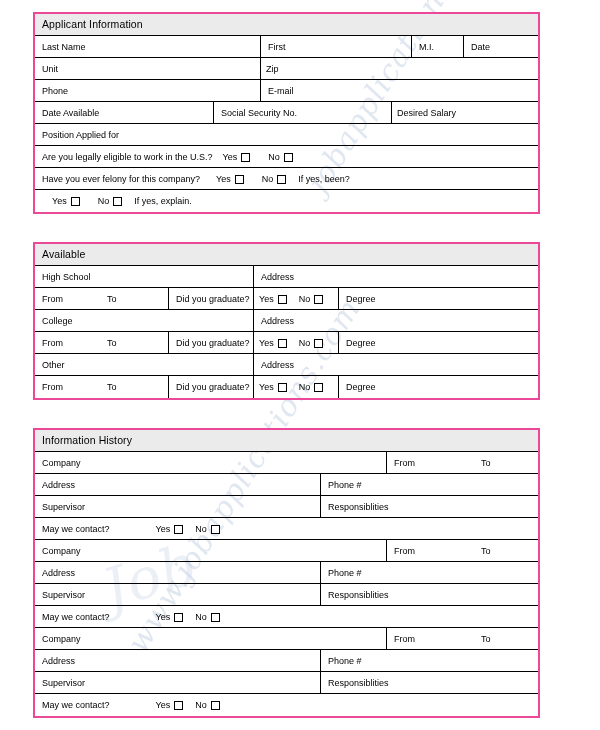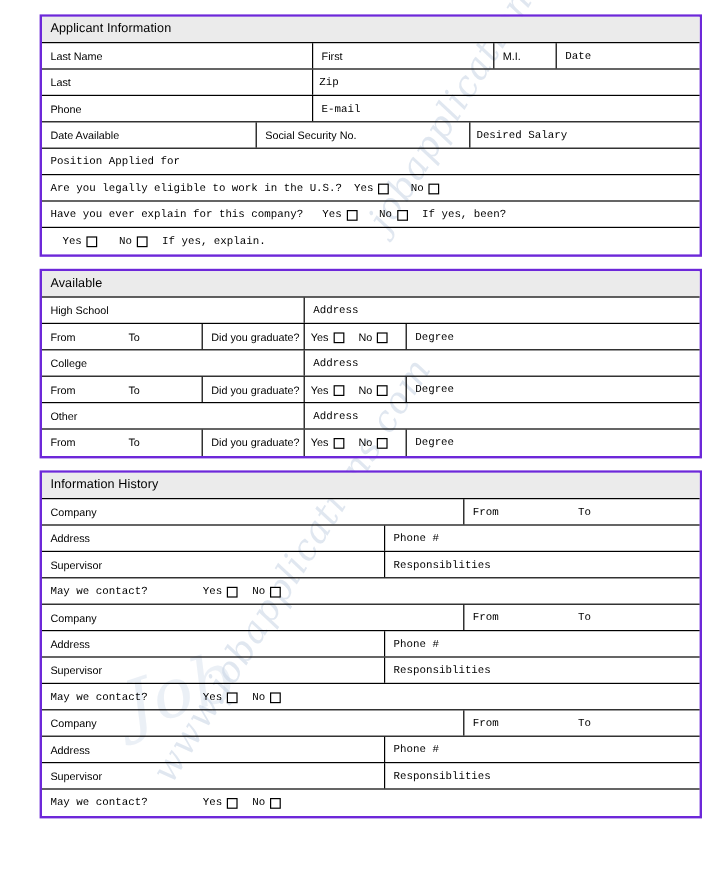--- a/index.html
+++ b/index.html
@@ -55,25 +55,25 @@
 
   
   #form-root {
     position: relative;
     z-index: 2;
     padding: 12px 28px 0 33px;
     box-sizing: border-box;
     width: 600px;
   }
   .section {
-    border: 2px solid #6d28d9;
+    border: 2px solid #ec4899;
     box-sizing: border-box;
-    width: 552px;
+    width: 507px;
     background: transparent;
-    margin-bottom: 10px;
+    margin-bottom: 28px;
   }
   .section-title {
     background: #ebebeb;
     border-bottom: 1.5px solid #000;
     font-size: 10.5px;
     padding: 4px 6px 4px 7px;
     line-height: 13px;
     letter-spacing: .1px;
   }
   .row {
@@ -90,21 +90,21 @@
     padding: 4px 4px 3px 7px;
     font-size: 9px;
     line-height: 13px;
     display: flex;
     align-items: center;
     white-space: nowrap;
     overflow: hidden;
   }
   .cell:last-child { border-right: none; }
   .cell.bottom { align-items: flex-end; padding-bottom: 3px; }
-  .grow { flex: 1 1 auto; font-family: Liberation Mono, monospace; }
+  .grow { flex: 1 1 auto; }
 
   
   .cb {
     display: inline-block;
     width: 7px;
     height: 7px;
     border: 1.2px solid #000;
     background: #fff;
     margin: 0 2px 0 4px;
     vertical-align: middle;
@@ -141,21 +141,21 @@
 
     <div class="row">
       <div class="cell" style="width:226px">Last Name</div>
       <div class="cell" style="width:151px">First</div>
       <div class="cell" style="width:52px">M.I.</div>
       <div class="cell grow">Date</div>
     </div>
 
 
     <div class="row">
-      <div class="cell" style="width:226px">Last</div>
+      <div class="cell" style="width:226px">Unit</div>
       <div class="cell grow" style="padding-left:5px">Zip</div>
     </div>
 
     <div class="row">
       <div class="cell" style="width:226px">Phone</div>
       <div class="cell grow">E-mail</div>
     </div>
 
     <div class="row">
       <div class="cell" style="width:179px">Date Available</div>
@@ -178,21 +178,21 @@
         <span class="gap-md"></span>
         <span class="opt">
           <span class="lbl">No</span>
           <span class="cb"></span>
         </span>
       </div>
     </div>
 
     <div class="row">
       <div class="cell grow">
-        <span class="qtext">Have you ever explain for this company?</span>
+        <span class="qtext">Have you ever felony for this company?</span>
         <span class="gap-md"></span>
         <span class="opt">
           <span class="lbl">Yes</span>
           <span class="cb"></span>
         </span>
         <span class="gap-md"></span>
         <span class="opt">
           <span class="lbl">No</span>
           <span class="cb"></span>
         </span>

